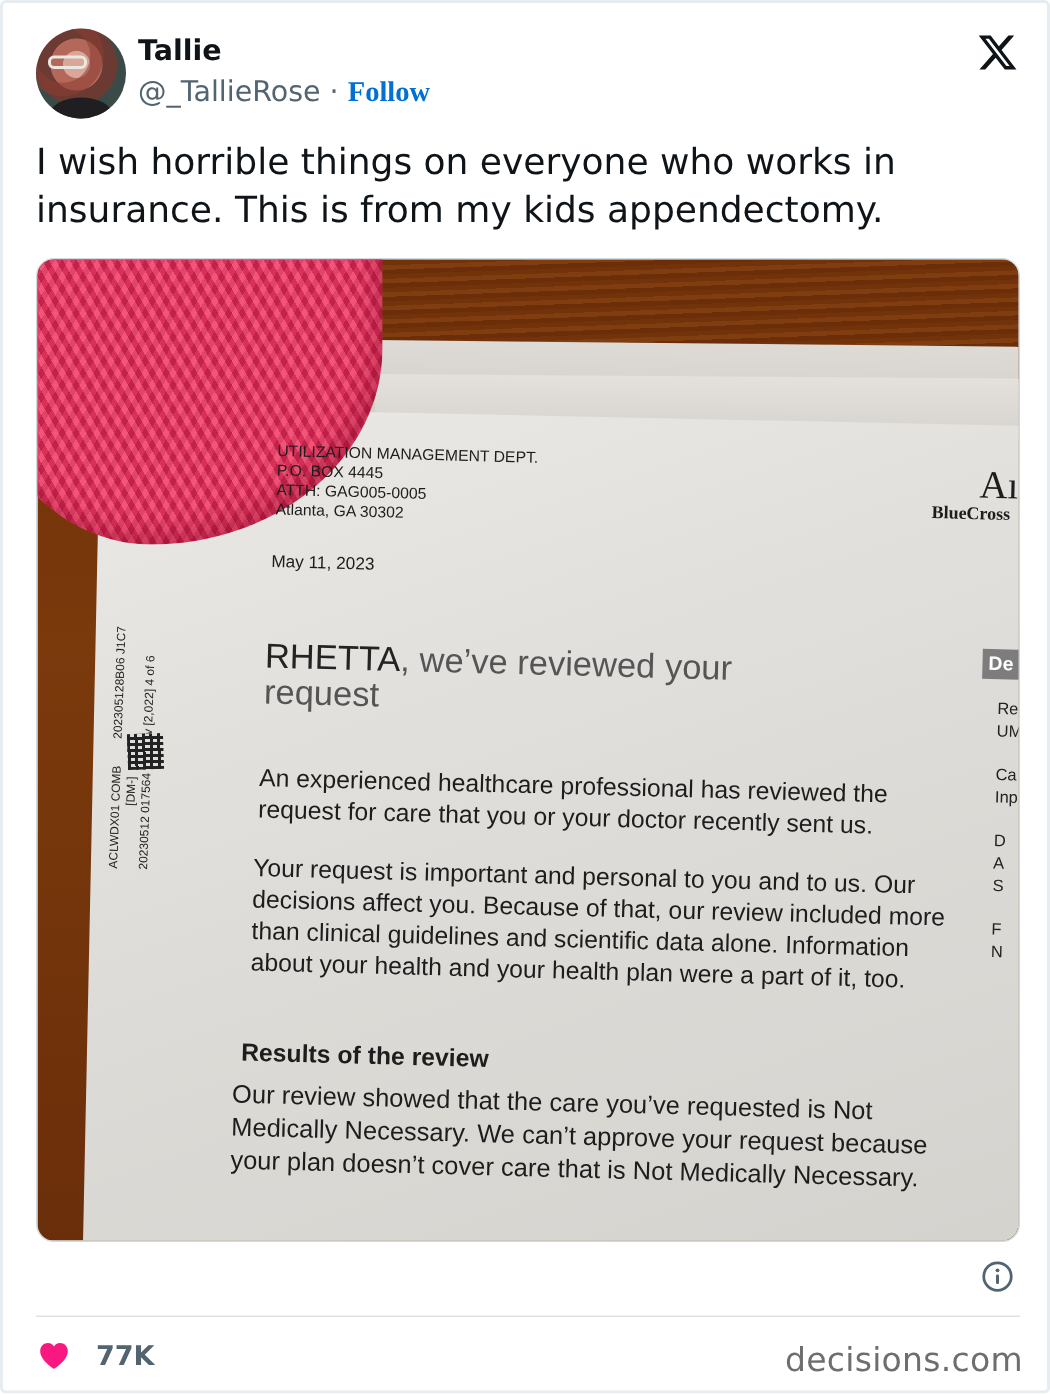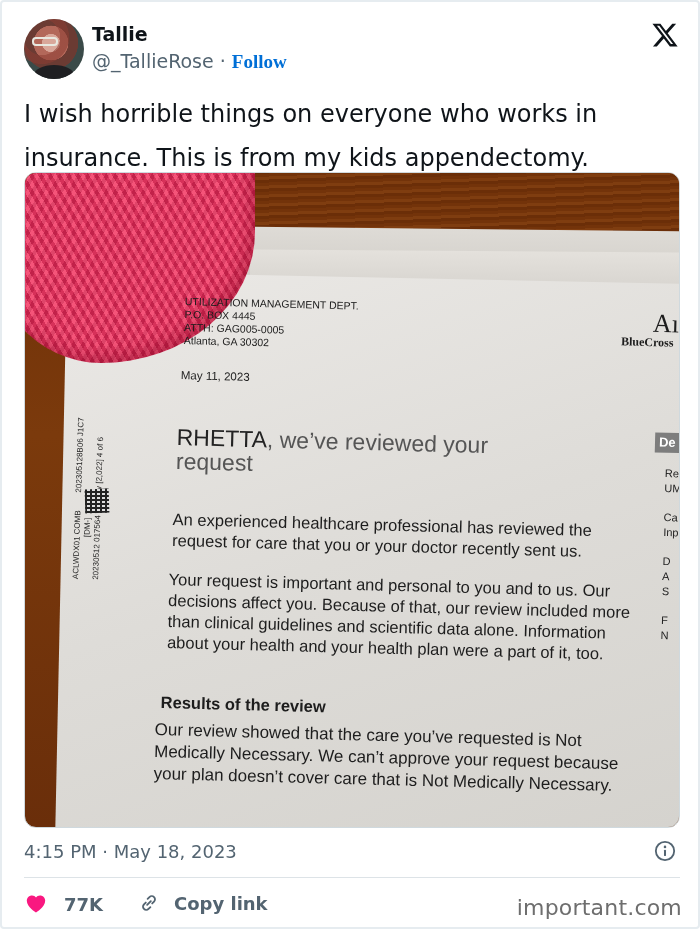--- a/index.html
+++ b/index.html
@@ -23,21 +23,21 @@
     background: radial-gradient(circle at 30% 30%, transparent 0 30%, rgba(140,60,50,.55) 31% 45%, transparent 46%); }
   .avatar .shoulder { position: absolute; left: 10px; top: 46px; width: 40px; height: 20px; border-radius: 50% 50% 0 0; background: #1f1f22; }
   .name { position: absolute; left: 68px; top: 4px; font-weight: bold; font-size: 19px; color: #0f1419; }
   .handle-line { position: absolute; left: 68px; top: 31px; font-size: 19px; color: #536471; white-space: nowrap; }
   .follow { color: #006fd6; font-weight: bold; cursor: pointer; font-family: Liberation Serif, serif; }
   .x-logo { position: absolute; right: 4px; top: 2px; width: 30px; height: 28px; }
 
   
   .tweet-text {
     position: absolute; left: 22px; top: 90px; width: 660px;
-    font-size: 24px; line-height: 44px; color: #0f1419;
+    font-size: 24px; line-height: 32px; color: #0f1419;
   }
 
   
   .photo {
     position: absolute; left: 22px; top: 170px; width: 656px; height: 656px;
     border-radius: 12px; overflow: hidden; border: 1px solid #cfd9de;
     background: linear-gradient(180deg, #6e2f08 0%, #7b3a0c 40%, #6a2e0a 100%);
   }
   .wood { position: absolute; left: 0; top: 0; width: 100%; height: 80px;
     background: repeating-linear-gradient(178deg, #73330a 0 3px, #7f3d10 3px 6px, #6b2e08 6px 9px); }
@@ -175,43 +175,32 @@
       <div class="gap"></div>
       <div>D</div>
       <div>A</div>
       <div>S</div>
       <div class="gap"></div>
       <div>F</div>
       <div>N</div>
     </div>
   </div>
 
-  <div class="timestamp">4:15 PM · May 18, 2023</div>
   <div class="info-icon">
     <svg viewBox="0 0 24 24" width="22" height="22">
         <circle cx="12" cy="12" r="10" fill="none" stroke="#536471" stroke-width="2"></circle>
         <circle cx="12" cy="7.5" r="1.4" fill="#536471"></circle>
         <rect x="10.9" y="10.5" width="2.2" height="7" rx="1" fill="#536471"></rect>
       </svg>
   </div>
   <div class="divider"></div>
 
   <div class="actions">
     <div class="action like">
       <svg viewBox="0 0 24 24" width="24" height="24">
           <path fill="#f91880" d="M12 21.6s-9.2-5.6-9.2-11.8C2.8 6.6 5.1 4.4 8 4.4c1.8 0 3.2.9 4 2.2.8-1.3 2.2-2.2 4-2.2 2.9 0 5.2 2.2 5.2 5.4 0 6.2-9.2 11.8-9.2 11.8z"></path>
         </svg>
       <span class="like-count">77K</span>
     </div>
-    <div class="action copy">
-      <svg viewBox="0 0 24 24" width="22" height="22">
-          <g fill="none" stroke="#536471" stroke-width="2" stroke-linecap="round">
-            <path d="M10 14l4-4"></path>
-            <path d="M8.5 11.5l-2 2a3.5 3.5 0 0 0 5 5l2-2"></path>
-            <path d="M15.5 12.5l2-2a3.5 3.5 0 0 0-5-5l-2 2"></path>
-          </g>
-        </svg>
-      <span class="copy-label">Copy link</span>
-    </div>
-  </div>
-
-  <div class="watermark">important.com</div>
+  </div>
+
+  <div class="watermark">decisions.com</div>
 </div>
 
 </body></html>

